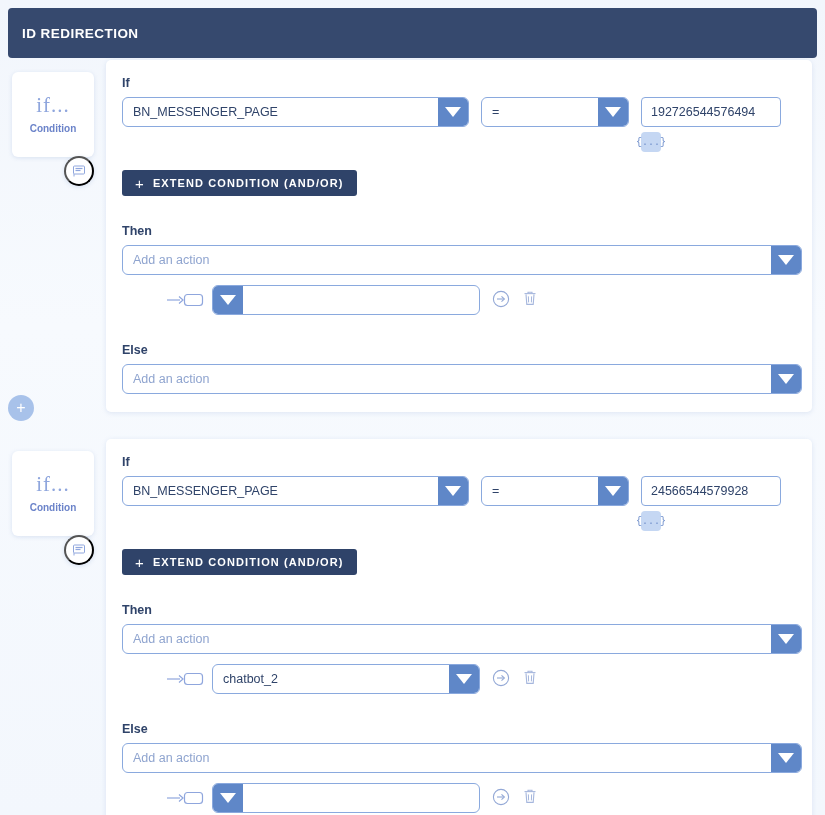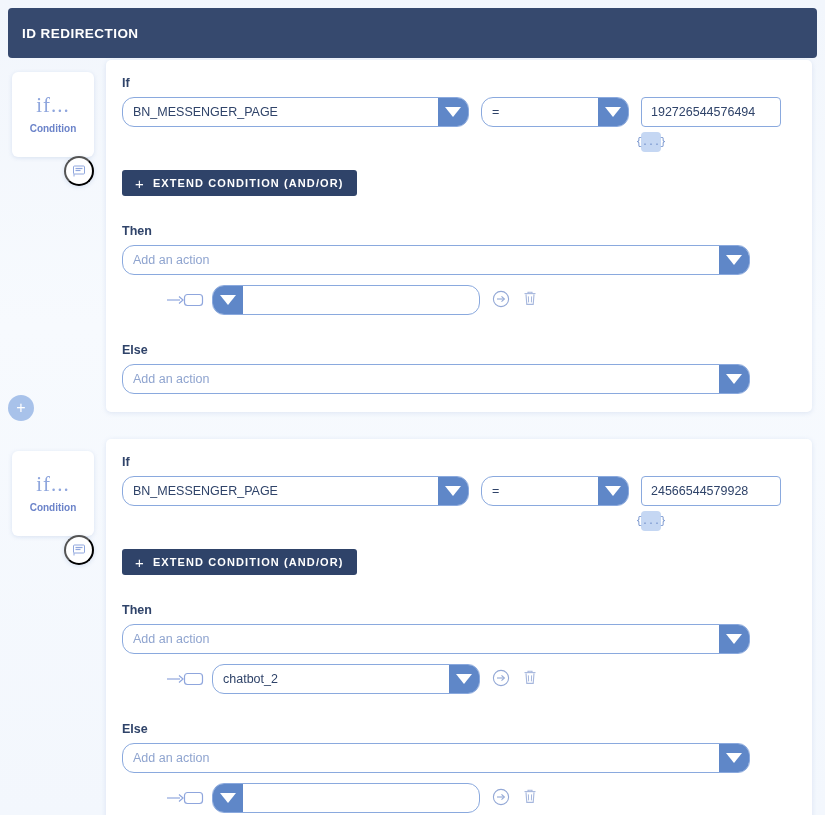--- a/index.html
+++ b/index.html
@@ -92,21 +92,21 @@
   .field-label.gap { margin-top: 28px; }
 
   
   .row { display: flex; align-items: flex-start; }
 
   .select {
     position: relative;
     display: flex; align-items: stretch;
     height: 30px;
     border: 1px solid #8aa9de;
-    border-radius: 12px;
+    border-radius: 6px;
     background: #ffffff;
     overflow: hidden;
   }
   .select .val {
     flex: 1;
     display: flex; align-items: center;
     padding: 0 10px;
     font-size: 12.5px;
     color: #2f4369;
     white-space: nowrap; overflow: hidden;
@@ -164,21 +164,21 @@
     font-weight: bold;
     letter-spacing: 1.1px;
     padding: 0 13px;
     cursor: pointer;
   }
   .extend-btn .plus {
     font-size: 15px; font-weight: normal;
     margin-right: 8px; line-height: 1;
   }
 
-  .action-select { width: 628px; }
+  .action-select { width: 680px; }
 
   .sub-row {
     display: flex; align-items: center;
     margin-top: 10px;
     padding-left: 44px;
   }
   .flow-icon { display: flex; align-items: center; margin-right: 8px; }
   .bot-select { width: 268px; }
   .icon-btn {
     background: none; border: none; cursor: pointer;

